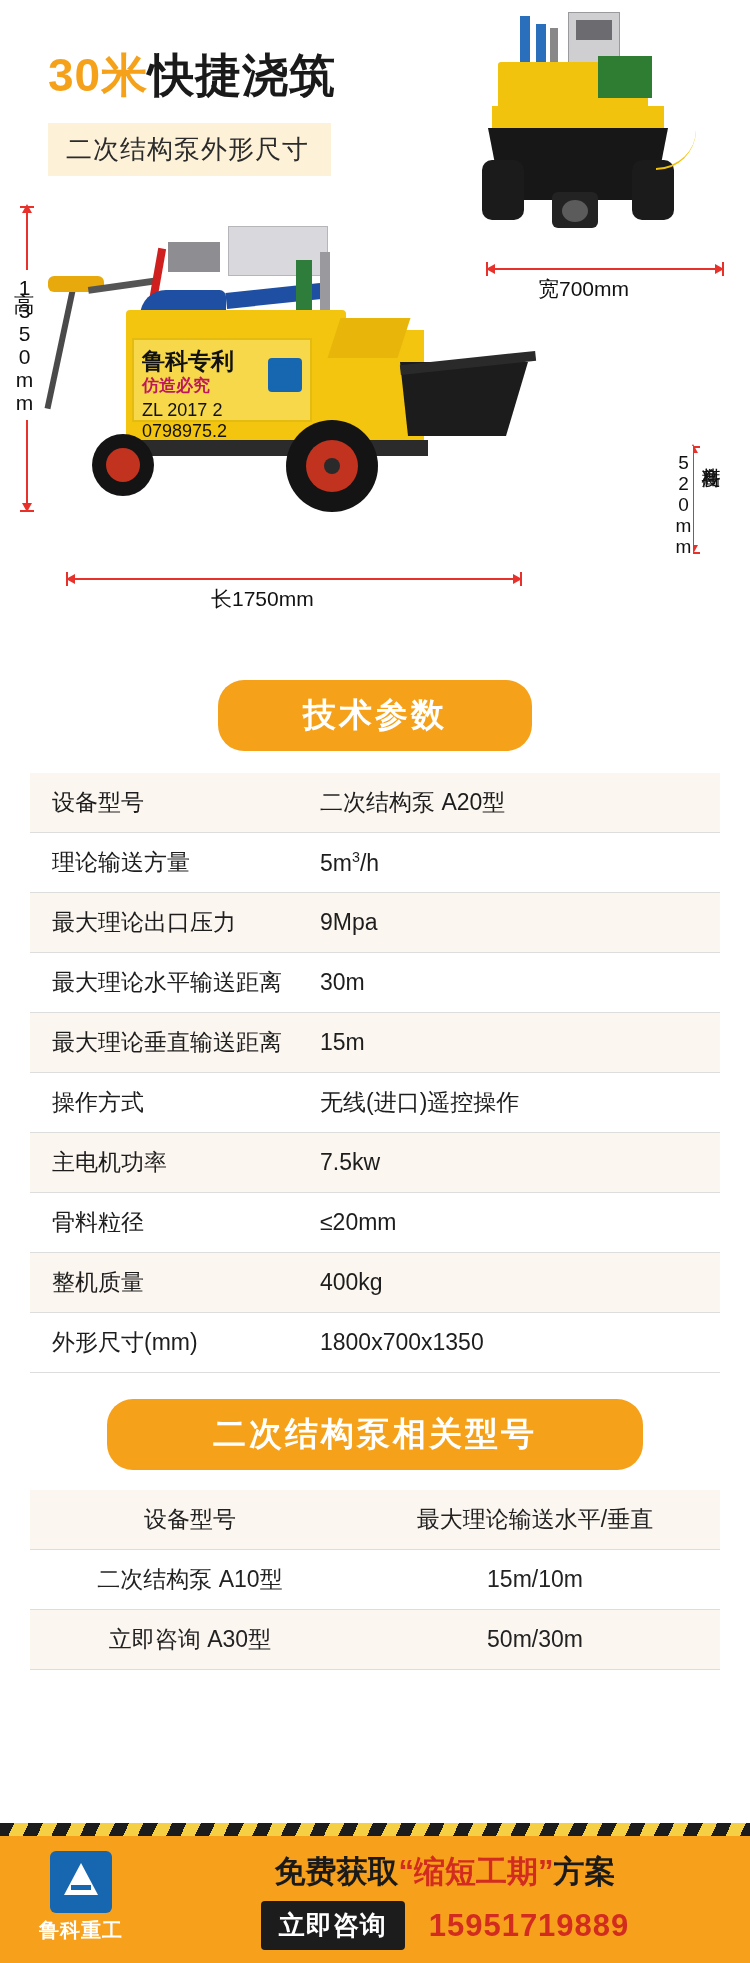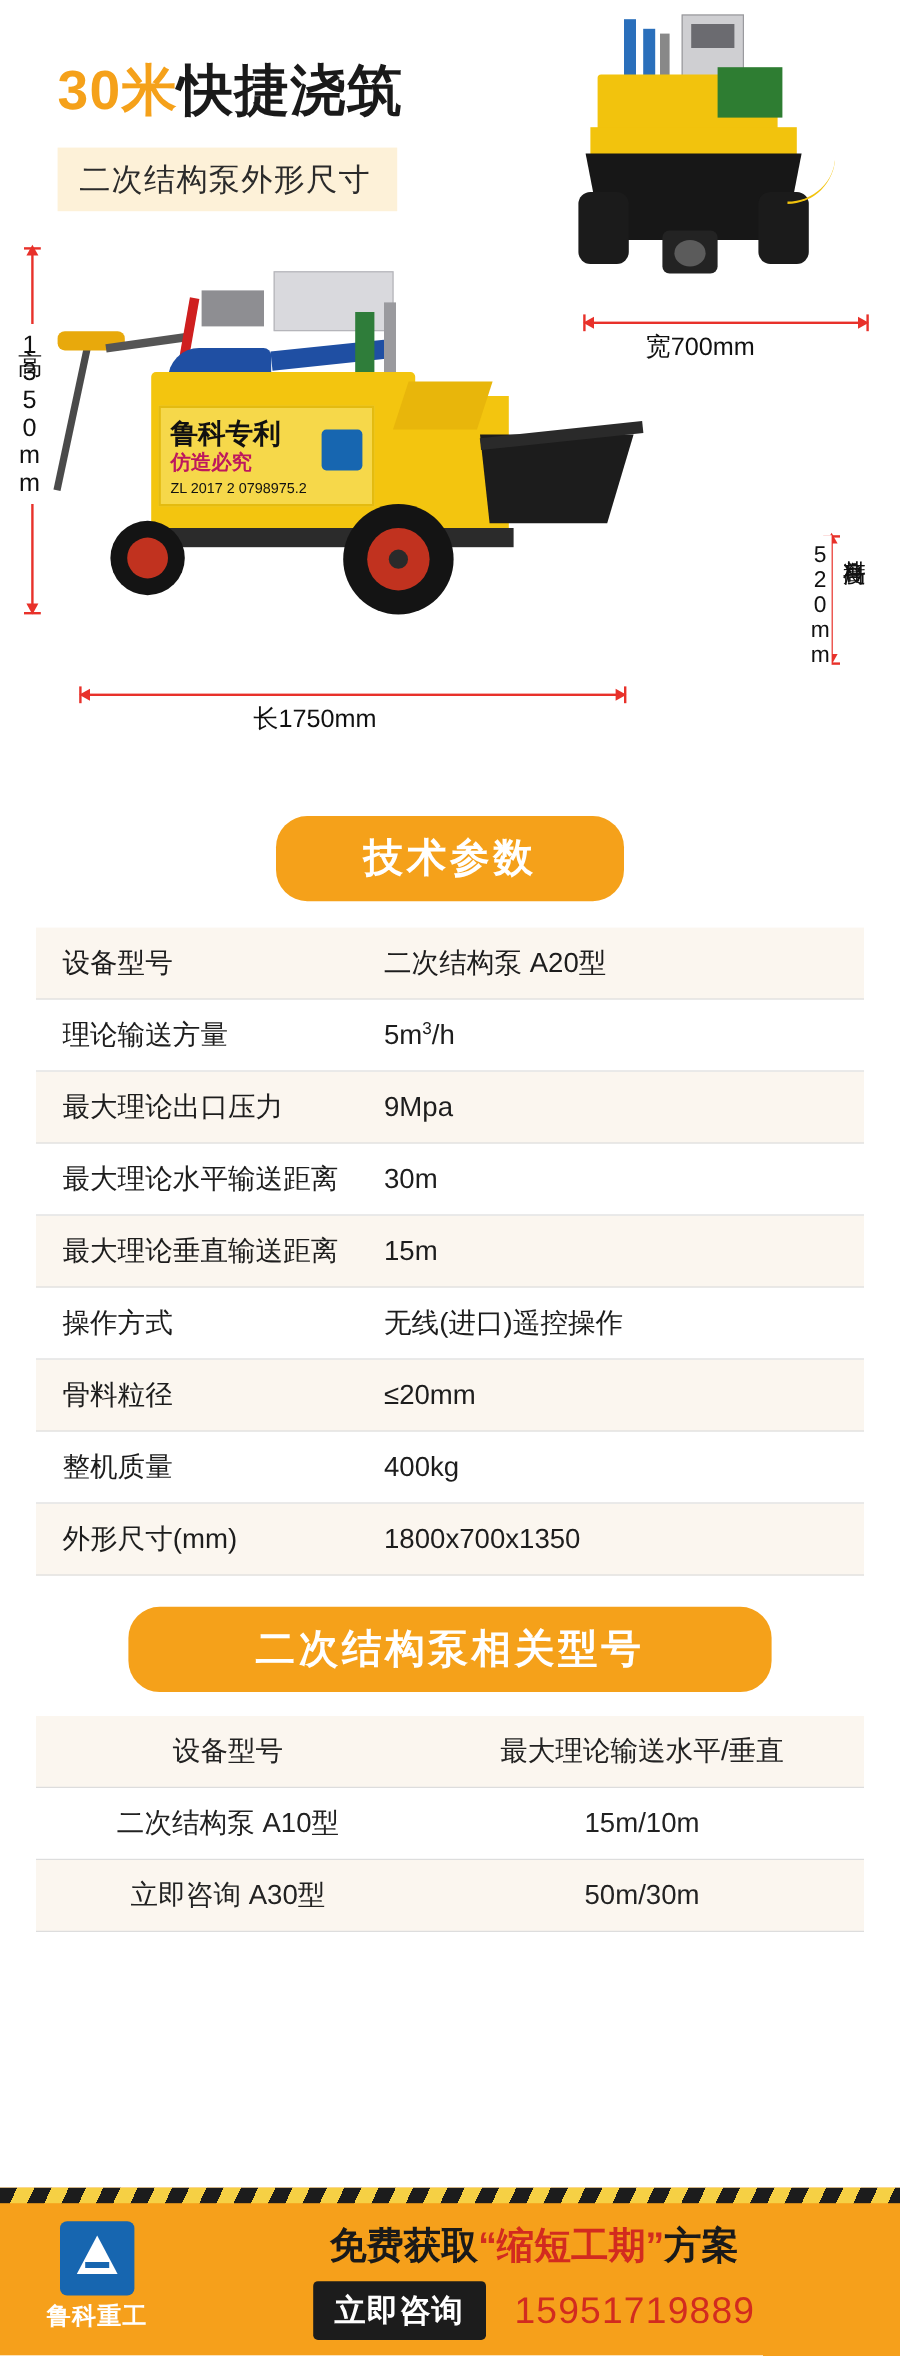--- a/index.html
+++ b/index.html
@@ -86,21 +86,21 @@
     margin: 0 auto;
     background: #f5a11a;
     color: #fff;
     font-size: 33px;
     font-weight: bold;
     text-align: center;
     border-radius: 26px;
     letter-spacing: 3px;
     padding: 13px 0;
   }
-  .pill.w1 { width: 290px; }
+  .pill.w1 { width: 314px; }
   .pill.w2 { width: 536px; }
 
   
   .tbl {
     width: 690px;
     margin: 22px auto 0 auto;
     border-collapse: collapse;
     font-size: 23px;
   }
   .tbl td {
@@ -195,21 +195,21 @@
     color: #fff;
     font-size: 26px;
     font-weight: bold;
     padding: 7px 18px;
     border-radius: 4px;
     letter-spacing: 1px;
   }
   .foot-phone {
     color: #d22b1f;
     font-size: 31px;
-    font-weight: normal;
+    font-weight: bold;
     margin-left: 24px;
     letter-spacing: 1px;
   }
 </style>
 </head>
 <body>
 
 <div class="header">
   <div class="title-line1">
     <span class="accent">30米</span><span class="dark">快捷浇筑</span>
@@ -277,21 +277,21 @@
     <div class="shape" style="left:248px; top:70px; width:16px; height:60px; background:#2f7d3a;"></div>
     <div class="shape" style="left:272px; top:62px; width:10px; height:70px; background:#9a9a9e;"></div>
 
     <div class="shape" style="left:78px; top:120px; width:220px; height:130px; background:#f3c50f; border-radius:4px;"></div>
     <div class="shape" style="left:292px; top:140px; width:84px; height:116px; background:#f3c50f;"></div>
     <div class="shape" style="left:286px; top:128px; width:70px; height:40px; background:#e8b60b; transform:skewX(-18deg);"></div>
 
     <div class="shape" style="left:84px; top:148px; width:180px; height:84px; background:#f6d84a; border:2px solid #e4bb10;padding-left:40px;">
       <div style="position:absolute; left:8px; top:6px; font-size:23px; font-weight:bold; color:#111;">鲁科专利</div>
       <div style="position:absolute; left:8px; top:34px; font-size:17px; font-weight:bold; color:#be185d;">仿造必究</div>
-      <div style="position:absolute; left:8px; top:60px; font-size:12px; color:#111;">ZL 2017 2 0798975.2</div>
+      <div style="position:absolute; left:8px; top:60px; font-size:18px; color:#111;">ZL 2017 2 0798975.2</div>
       <div style="position:absolute; right:8px; top:18px; width:34px; height:34px; background:#1766b0; border-radius:4px;"></div>
     </div>
 
     <div class="shape" style="left:352px; top:172px; width:128px; height:0; border-left:8px solid transparent; border-right:22px solid transparent; border-top:74px solid #1c1c1c;"></div>
     <div class="shape" style="left:352px; top:168px; width:136px; height:10px; background:#2a2a2a; transform:rotate(-6deg);"></div>
 
     <div class="shape" style="left:60px; top:250px; width:320px; height:16px; background:#2b2b2b;"></div>
 
     <div class="shape" style="left:44px; top:244px; width:62px; height:62px; background:#141414; border-radius:50%;"></div>
     <div class="shape" style="left:58px; top:258px; width:34px; height:34px; background:#c1321f; border-radius:50%;"></div>
@@ -343,20 +343,24 @@
       </tr>
       <tr>
         <td class="col-k">最大理论垂直输送距离</td>
         <td class="col-v">15m</td>
       </tr>
       <tr>
         <td class="col-k">操作方式</td>
         <td class="col-v">无线(进口)遥控操作</td>
       </tr>
       <tr>
+        <td class="col-k">主电机功率</td>
+        <td class="col-v">7.5kw</td>
+      </tr>
+      <tr>
         <td class="col-k">骨料粒径</td>
         <td class="col-v">≤20mm</td>
       </tr>
       <tr>
         <td class="col-k">整机质量</td>
         <td class="col-v">400kg</td>
       </tr>
       <tr>
         <td class="col-k">外形尺寸(mm)</td>
         <td class="col-v">1800x700x1350</td>

